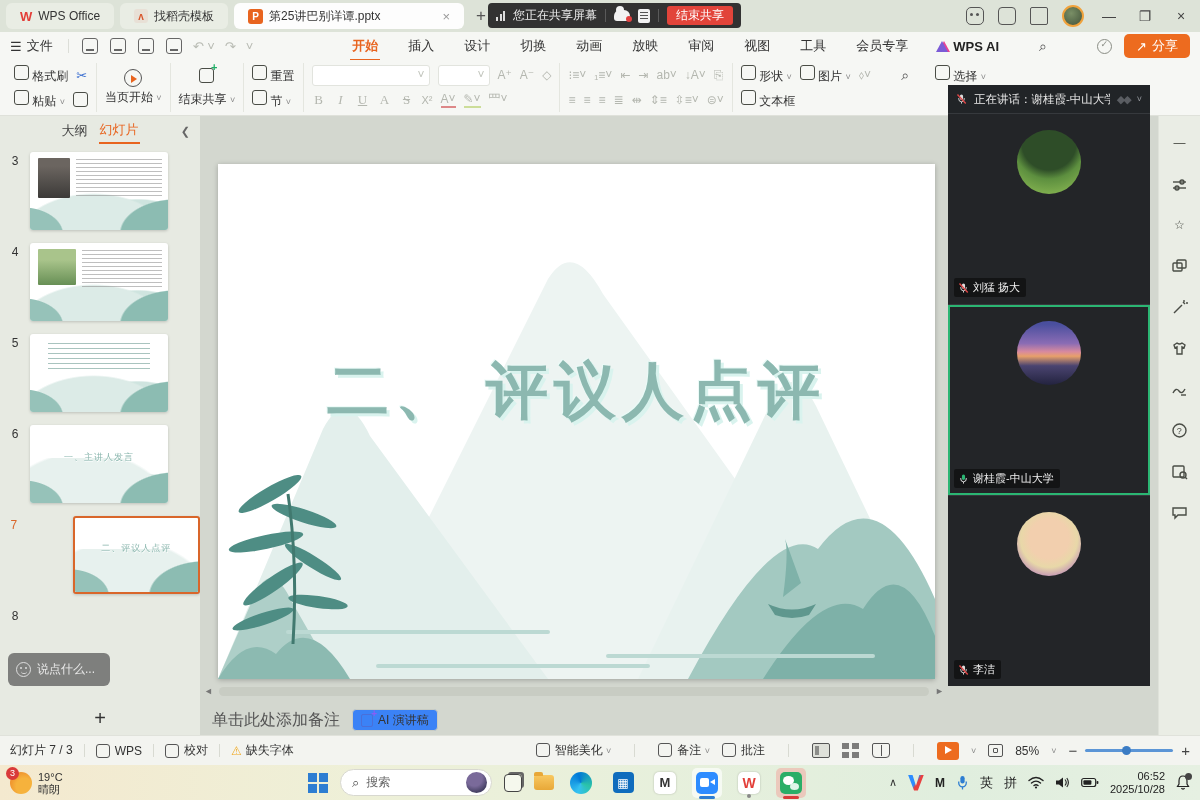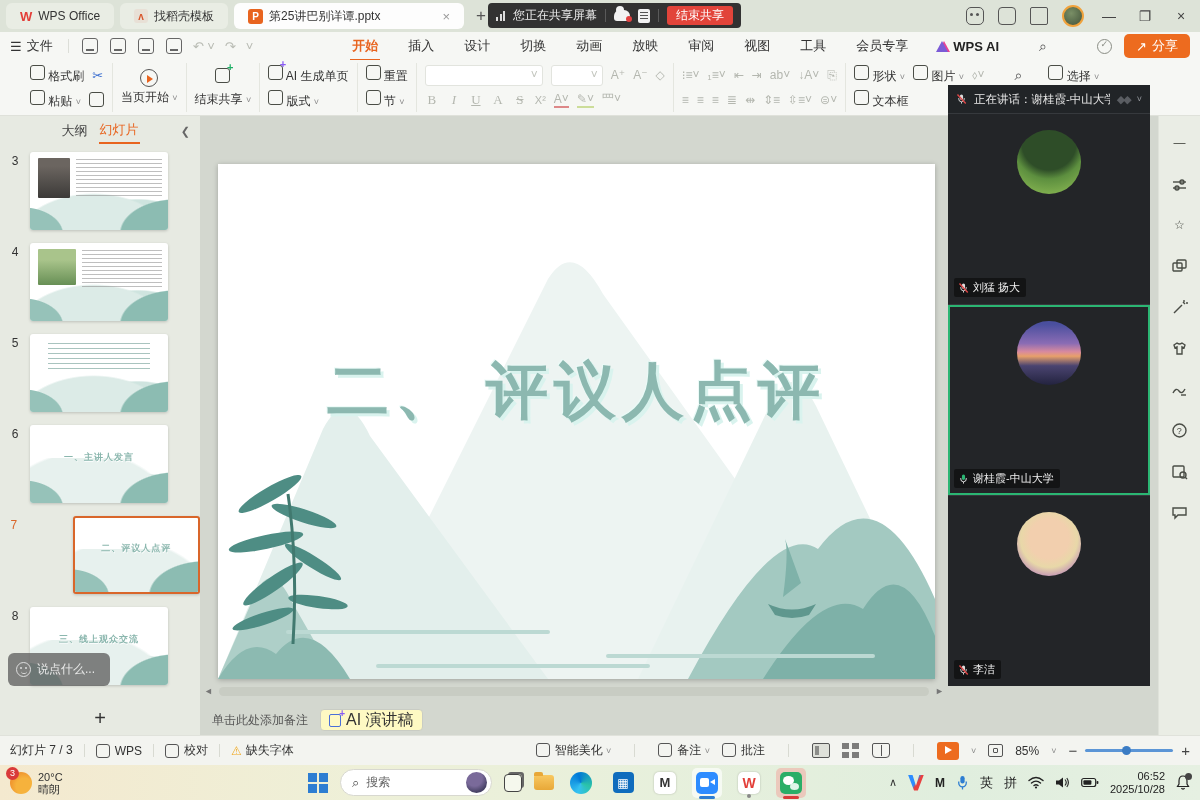--- a/index.html
+++ b/index.html
@@ -50,21 +50,21 @@
   .mtab.active::after { content:""; position:absolute; left:0; right:0; bottom:-2px; height:2px; background:#e8641f; }
   .wpsai { display:flex; align-items:center; gap:5px; font-size:13px; font-weight:bold; color:#222; }
   .ai-tri { width:0; height:0; border-left:6px solid transparent; border-right:6px solid transparent; border-bottom:11px solid #7b5bd6; filter:drop-shadow(2px 0 0 #e84393); }
   .msearch { font-size:14px; color:#555; margin-left:14px; }
   .menu-right { margin-left:auto; display:flex; align-items:center; gap:12px; }
   .sync-ic { width:15px; height:15px; border:1.3px solid #8a8d85; border-radius:50%; position:relative; }
   .sync-ic::after{ content:"✓"; position:absolute; left:2.5px; top:-1px; font-size:9px; color:#8a8d85; }
   .share-pill { background:#ed6b1f; color:#fff; border:none; border-radius:5px; height:24px; padding:0 12px; font-size:13px; display:flex; align-items:center; gap:5px; }
 
   
-  .ribbon { height:56px; background:#f6f7f4; border-bottom:1px solid #dfe1da; display:flex; align-items:stretch; padding:3px 22px; position:relative; }
+  .ribbon { height:56px; background:#f6f7f4; border-bottom:1px solid #dfe1da; display:flex; align-items:stretch; padding:3px 6px; position:relative; }
   .rgroup { display:flex; flex-direction:column; justify-content:space-around; padding:0 8px; border-right:1px solid #e4e6df; }
   .rrow { display:flex; align-items:center; gap:8px; height:24px; }
   .rlabel { font-size:12px; color:#333; white-space:nowrap; }
   .chev { font-size:9px; color:#888; }
   .ric { width:15px; height:15px; border:1.3px solid #4a4d46; border-radius:3px; display:inline-block; position:relative; }
   .ric.green::before { content:"+"; position:absolute; right:-4px; top:-8px; color:#1faf66; font-weight:bold; font-size:11px; }
   .ric.plusb::before { content:"+"; position:absolute; right:-4px; top:-8px; color:#8a5cf5; font-weight:bold; font-size:11px; }
   .scissors { color:#3a6ed0; font-size:13px; }
   .big-btn { display:flex; flex-direction:column; align-items:center; gap:2px; }
   .play-circ { width:18px; height:18px; border:1.4px solid #555; border-radius:50%; position:relative; }
@@ -99,32 +99,32 @@
       radial-gradient(70px 46px at -6% 110%, #96c2b9 0 58%, transparent 60%),
       radial-gradient(150px 120px at 40% 150%, #e7f1ee 0 60%, transparent 62%),
       radial-gradient(110px 75px at 80% 128%, #cfe4df 0 55%, transparent 57%);
   }
   .thumb-photo { position:absolute; left:8px; top:6px; width:32px; height:40px; background:linear-gradient(#6b6560 20%, #3c3a38); border-radius:1px; }
   .thumb-photo.outdoor { width:38px; height:36px; background:linear-gradient(#a9c48b 30%, #678f55); }
   .thumb-lines { position:absolute; left:46px; right:6px; top:7px; height:38px; opacity:.55;
     background:repeating-linear-gradient(#8a8a8a 0 1px, transparent 1px 4px); }
   .thumb-lines.center { left:18px; right:18px; top:9px; height:30px; opacity:.6;
     background:repeating-linear-gradient(#6f9d94 0 1px, transparent 1px 5px); }
-  .thumb-title { position:absolute; top:33%; width:100%; text-align:center; font-size:9px; font-weight:bold; color:#8bb7ae; letter-spacing:1px; text-shadow:.5px .5px 0 #fff; }
+  .thumb-title { position:absolute; top:33%; width:100%; text-align:center; font-size:9px; font-weight:normal; color:#8bb7ae; letter-spacing:1px; text-shadow:.5px .5px 0 #fff; }
   .add-slide { height:34px; display:flex; align-items:center; justify-content:center; font-size:20px; color:#333; }
 
   .canvas-col { flex:1; position:relative; background:#d3d7cf; }
   .slide-card { position:absolute; left:18px; top:48px; width:717px; height:515px; background:#fff; box-shadow:0 1px 5px rgba(0,0,0,.25); overflow:hidden; }
   .slide-title { position:absolute; top:185px; left:0; width:100%; text-align:center; font-size:62px; font-weight:bold; color:#8cb8b0; letter-spacing:6px; text-shadow:3px 3px 0 #d9f3ee, -1px -1px 0 #eafaf7; }
   .hscroll { position:absolute; left:0; right:210px; bottom:37px; height:14px; display:flex; align-items:center; }
   .hscroll .arr { font-size:9px; color:#777; padding:0 4px; }
   .hscroll .track { flex:1; height:9px; background:#c8ccc3; border-radius:5px; margin:0 2px; }
   .notes-bar { position:absolute; left:0; right:0; bottom:0; height:30px; background:#d3d7cf; display:flex; align-items:center; gap:12px; padding-left:12px; }
-  .notes-hint { color:#555; font-size:12px; }
-  .ai-speech-btn { display:flex; align-items:center; gap:5px; border:1px solid #c9ccc4; background:#fef9c3; border-radius:4px; height:22px; padding:0 8px; font-size:16px; color:#333; }
+  .notes-hint { color:#555; font-size:16px; }
+  .ai-speech-btn { display:flex; align-items:center; gap:5px; border:1px solid #c9ccc4; background:#3b82f6; border-radius:4px; height:22px; padding:0 8px; font-size:12px; color:#333; }
   .ai-doc-ic { width:12px; height:13px; border:1.3px solid #4a6fd8; border-radius:2px; position:relative; }
   .ai-doc-ic::after{ content:"+"; position:absolute; right:-5px; top:-7px; color:#8a5cf5; font-size:10px; font-weight:bold; }
 
   .right-strip { width:42px; background:#eaede5; border-left:1px solid #dfe2da; display:flex; flex-direction:column; align-items:center; padding-top:18px; gap:23px; }
   .rs-ic { width:18px; height:18px; color:#4a4d46; display:flex; align-items:center; justify-content:center; }
   .rs-ic svg { width:17px; height:17px; stroke:#4a4d46; fill:none; stroke-width:1.4; }
 
   
   .meeting { position:absolute; left:948px; top:85px; width:202px; height:601px; background:#1d1f22; z-index:70; display:flex; flex-direction:column; }
   .m-header { height:28px; display:flex; align-items:center; gap:7px; padding:0 8px; background:#212427; flex:0 0 auto; }
@@ -326,28 +326,20 @@
 
   <div class="rgroup">
     <div class="rrow" style="justify-content:center">
         <span class="ric green"></span>
       </div>
     <div class="rrow">
         <span class="rlabel"><span>结束共享</span> <span class="chev">˅</span></span>
       </div>
   </div>
 
-  <div class="rgroup">
-    <div class="rrow">
-      <span><span class="ric plusb"></span> <span class="rlabel">AI 生成单页</span></span>
-    </div>
-    <div class="rrow">
-      <span><span class="ric"></span> <span class="rlabel">版式</span> <span class="chev">˅</span></span>
-    </div>
-  </div>
 
   <div class="rgroup">
     <div class="rrow">
         <span><span class="ric"></span> <span class="rlabel">重置</span></span>
       </div>
     <div class="rrow">
         <span><span class="ric"></span> <span class="rlabel">节</span> <span class="chev">˅</span></span>
       </div>
   </div>
 
@@ -455,24 +447,20 @@
       <div class="thumb-row">
         <span class="tnum sel">7</span>
         <div class="thumb selected">
           <div class="thumb-art big-mtn"></div>
           <div class="thumb-title">二、评议人点评</div>
         </div>
       </div>
 
       <div class="thumb-row">
         <span class="tnum">8</span>
-        <div class="thumb">
-          <div class="thumb-art big-mtn"></div>
-          <div class="thumb-title">三、线上观众交流</div>
-        </div>
       </div>
 
     </div>
     <div class="add-slide">+</div>
   </div>
 
   <div class="canvas-col">
     <div class="slide-card">
       <svg viewBox="0 0 717 515" width="717" height="515">
         <path d="M130 515 L330 115 Q355 75 385 130 L660 515 Z" fill="#edf4f2"></path>
@@ -663,21 +651,21 @@
       <span class="zpm">+</span>
     </div>
   </div>
 </div>
 
 <div class="taskbar">
   <div class="weather">
     <span class="w-icon">
         <span class="w-badge">3</span>
       </span>
-    <span class="w-text"><span>20°C</span><br><span>晴朗</span></span>
+    <span class="w-text"><span>19°C</span><br><span>晴朗</span></span>
   </div>
 
   <div class="tb-center" style="margin-left:58px">
     <span class="start-ic"></span>
     <div class="search-pill">
       <span class="q">⌕</span>
       <span class="ph">搜索</span>
       <span class="bing-thumb"></span>
     </div>
     <span class="taskview-ic"></span>

